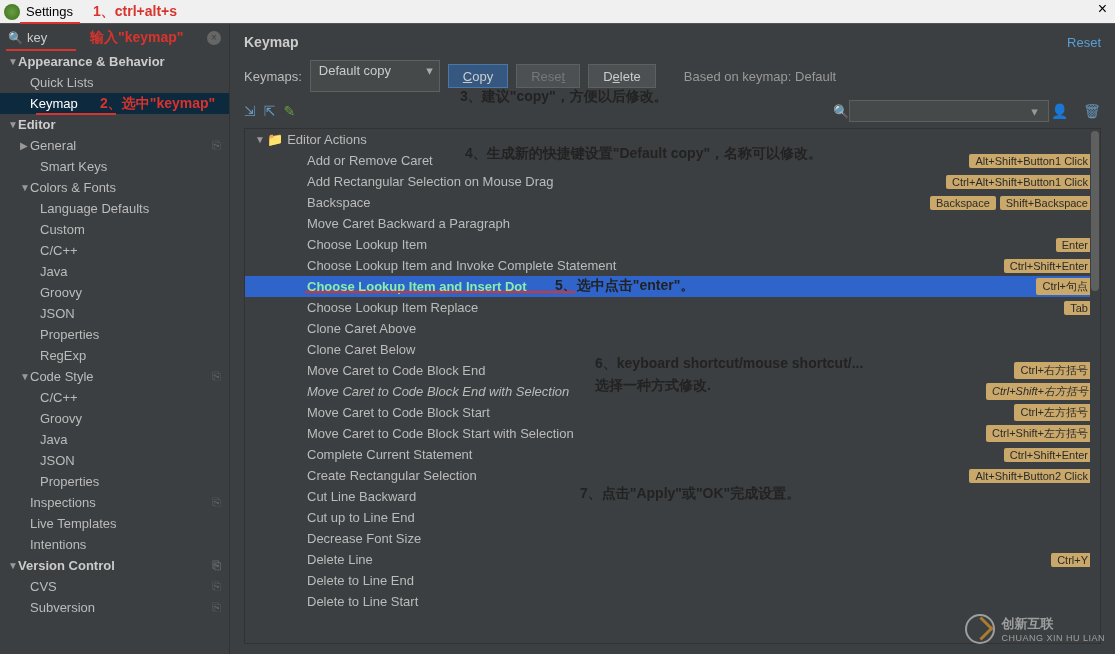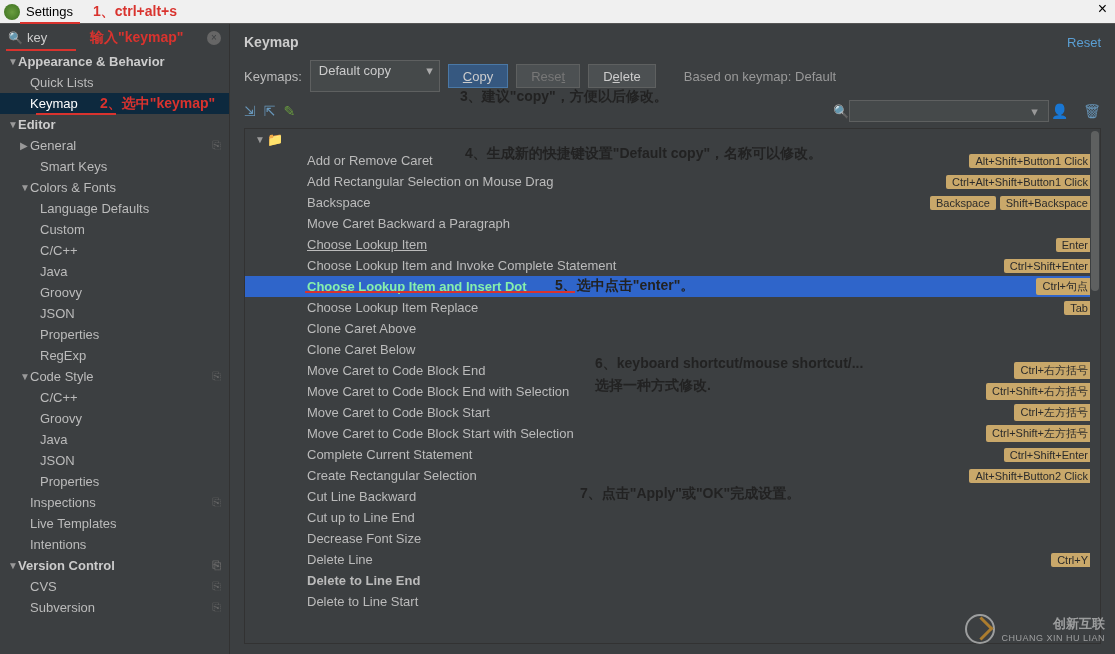--- a/index.html
+++ b/index.html
@@ -48,21 +48,21 @@
 .action-row.group { padding-left:10px; }
 .action-row .arrow { width:12px; color:#999; font-size:10px; }
 .action-row .folder { color:#c9a86a; margin-right:4px; }
 .action-row .label { flex:1; color:#bbb; }
 .action-row.selected { background:#2f65ca; }
 .action-row.selected .label { color:#86efac;font-weight:bold; }
 .action-row .shortcuts { display:flex; gap:4px; position:absolute; right:6px; }
 .shortcut { background:#c9a86a; color:#2b2b2b; padding:1px 6px; font-size:11px; border-radius:2px; }
 .note { color:#d9332e; font-weight:bold; font-size:14px; position:absolute; white-space:nowrap; }
 .note.black { color:#222; }
-.watermark { position:absolute; right:10px; bottom:10px; opacity:0.6; display:flex; align-items:center; gap:6px; color:#ddd; font-size:13px; font-weight:bold;text-align:right; }
+.watermark { position:absolute; right:10px; bottom:10px; opacity:0.6; display:flex; align-items:center; gap:6px; color:#ddd; font-size:13px; font-weight:bold; }
 .watermark .wm-icon { width:30px; height:30px; border:2px solid #ddd; border-radius:50%; position:relative; }
 .watermark .wm-icon::before { content:""; position:absolute; width:14px; height:14px; border-right:3px solid #f5a623; border-bottom:3px solid #f5a623; transform:rotate(-45deg); left:6px; top:4px; }
 .scrollbar-v { position:absolute; right:0; top:0; width:10px; height:100%; background:#3c3f41; }
 .scrollbar-v .thumb { position:absolute; right:1px; width:8px; background:#5e6060; border-radius:4px; }
 </style>
 </head>
 <body>
 
 <div class="window">
   <div class="titlebar">
@@ -210,20 +210,21 @@
           <span style="color:#999;margin-left:-18px;">▾</span>
         </div>
         <span class="ticon2">👤</span>
         <span class="ticon2" style="color:#6897bb;">🗑</span>
       </div>
       <div class="tree-panel">
         <div id="action-tree">
             <div class="action-row group">
               <span class="arrow">▼</span>
               <span class="folder">📁</span>
+              <span class="label">Editor Actions</span>
             </div>
             <div class="action-row" style="padding-left: 62px;">
               <span class="label">Add or Remove Caret</span>
               <span class="shortcuts">
                 <span class="shortcut">Alt+Shift+Button1 Click</span>
               </span>
             </div>
             <div class="action-row" style="padding-left: 62px;">
               <span class="label">Add Rectangular Selection on Mouse Drag</span>
               <span class="shortcuts">
@@ -233,21 +234,21 @@
             <div class="action-row" style="padding-left: 62px;">
               <span class="label">Backspace</span>
               <span class="shortcuts">
                 <span class="shortcut">Backspace</span>
                 <span class="shortcut">Shift+Backspace</span>
               </span>
             </div>
             <div class="action-row" style="padding-left: 62px;">
               <span class="label">Move Caret Backward a Paragraph</span>
             </div>
-            <div class="action-row" style="padding-left: 62px; text-decoration: underline;">
+            <div class="action-row" style="padding-left: 62px;">
               <span class="label">Choose Lookup Item</span>
               <span class="shortcuts">
                 <span class="shortcut">Enter</span>
               </span>
             </div>
             <div class="action-row" style="padding-left: 62px;">
               <span class="label">Choose Lookup Item and Invoke Complete Statement</span>
               <span class="shortcuts">
                 <span class="shortcut">Ctrl+Shift+Enter</span>
               </span>
@@ -269,21 +270,21 @@
             </div>
             <div class="action-row" style="padding-left: 62px;">
               <span class="label">Clone Caret Below</span>
             </div>
             <div class="action-row" style="padding-left: 62px;">
               <span class="label">Move Caret to Code Block End</span>
               <span class="shortcuts">
                 <span class="shortcut">Ctrl+右方括号</span>
               </span>
             </div>
-            <div class="action-row" style="padding-left: 62px;">
+            <div class="action-row" style="padding-left: 62px; font-style: italic;">
               <span class="label">Move Caret to Code Block End with Selection</span>
               <span class="shortcuts">
                 <span class="shortcut">Ctrl+Shift+右方括号</span>
               </span>
             </div>
             <div class="action-row" style="padding-left: 62px;">
               <span class="label">Move Caret to Code Block Start</span>
               <span class="shortcuts">
                 <span class="shortcut">Ctrl+左方括号</span>
               </span>
@@ -314,21 +315,21 @@
             </div>
             <div class="action-row" style="padding-left: 62px;">
               <span class="label">Decrease Font Size</span>
             </div>
             <div class="action-row" style="padding-left: 62px;">
               <span class="label">Delete Line</span>
               <span class="shortcuts">
                 <span class="shortcut">Ctrl+Y</span>
               </span>
             </div>
-            <div class="action-row" style="padding-left: 62px; font-weight: bold;">
+            <div class="action-row" style="padding-left: 62px;">
               <span class="label">Delete to Line End</span>
             </div>
             <div class="action-row" style="padding-left: 62px;">
               <span class="label">Delete to Line Start</span>
             </div>
           </div>
         <div class="scrollbar-v">
             <div class="thumb" style="top:2px;height:160px;"></div>
           </div>
         <span class="note black" style="left:220px; top:16px;">4、生成新的快捷键设置"Default copy"，名称可以修改。</span>

